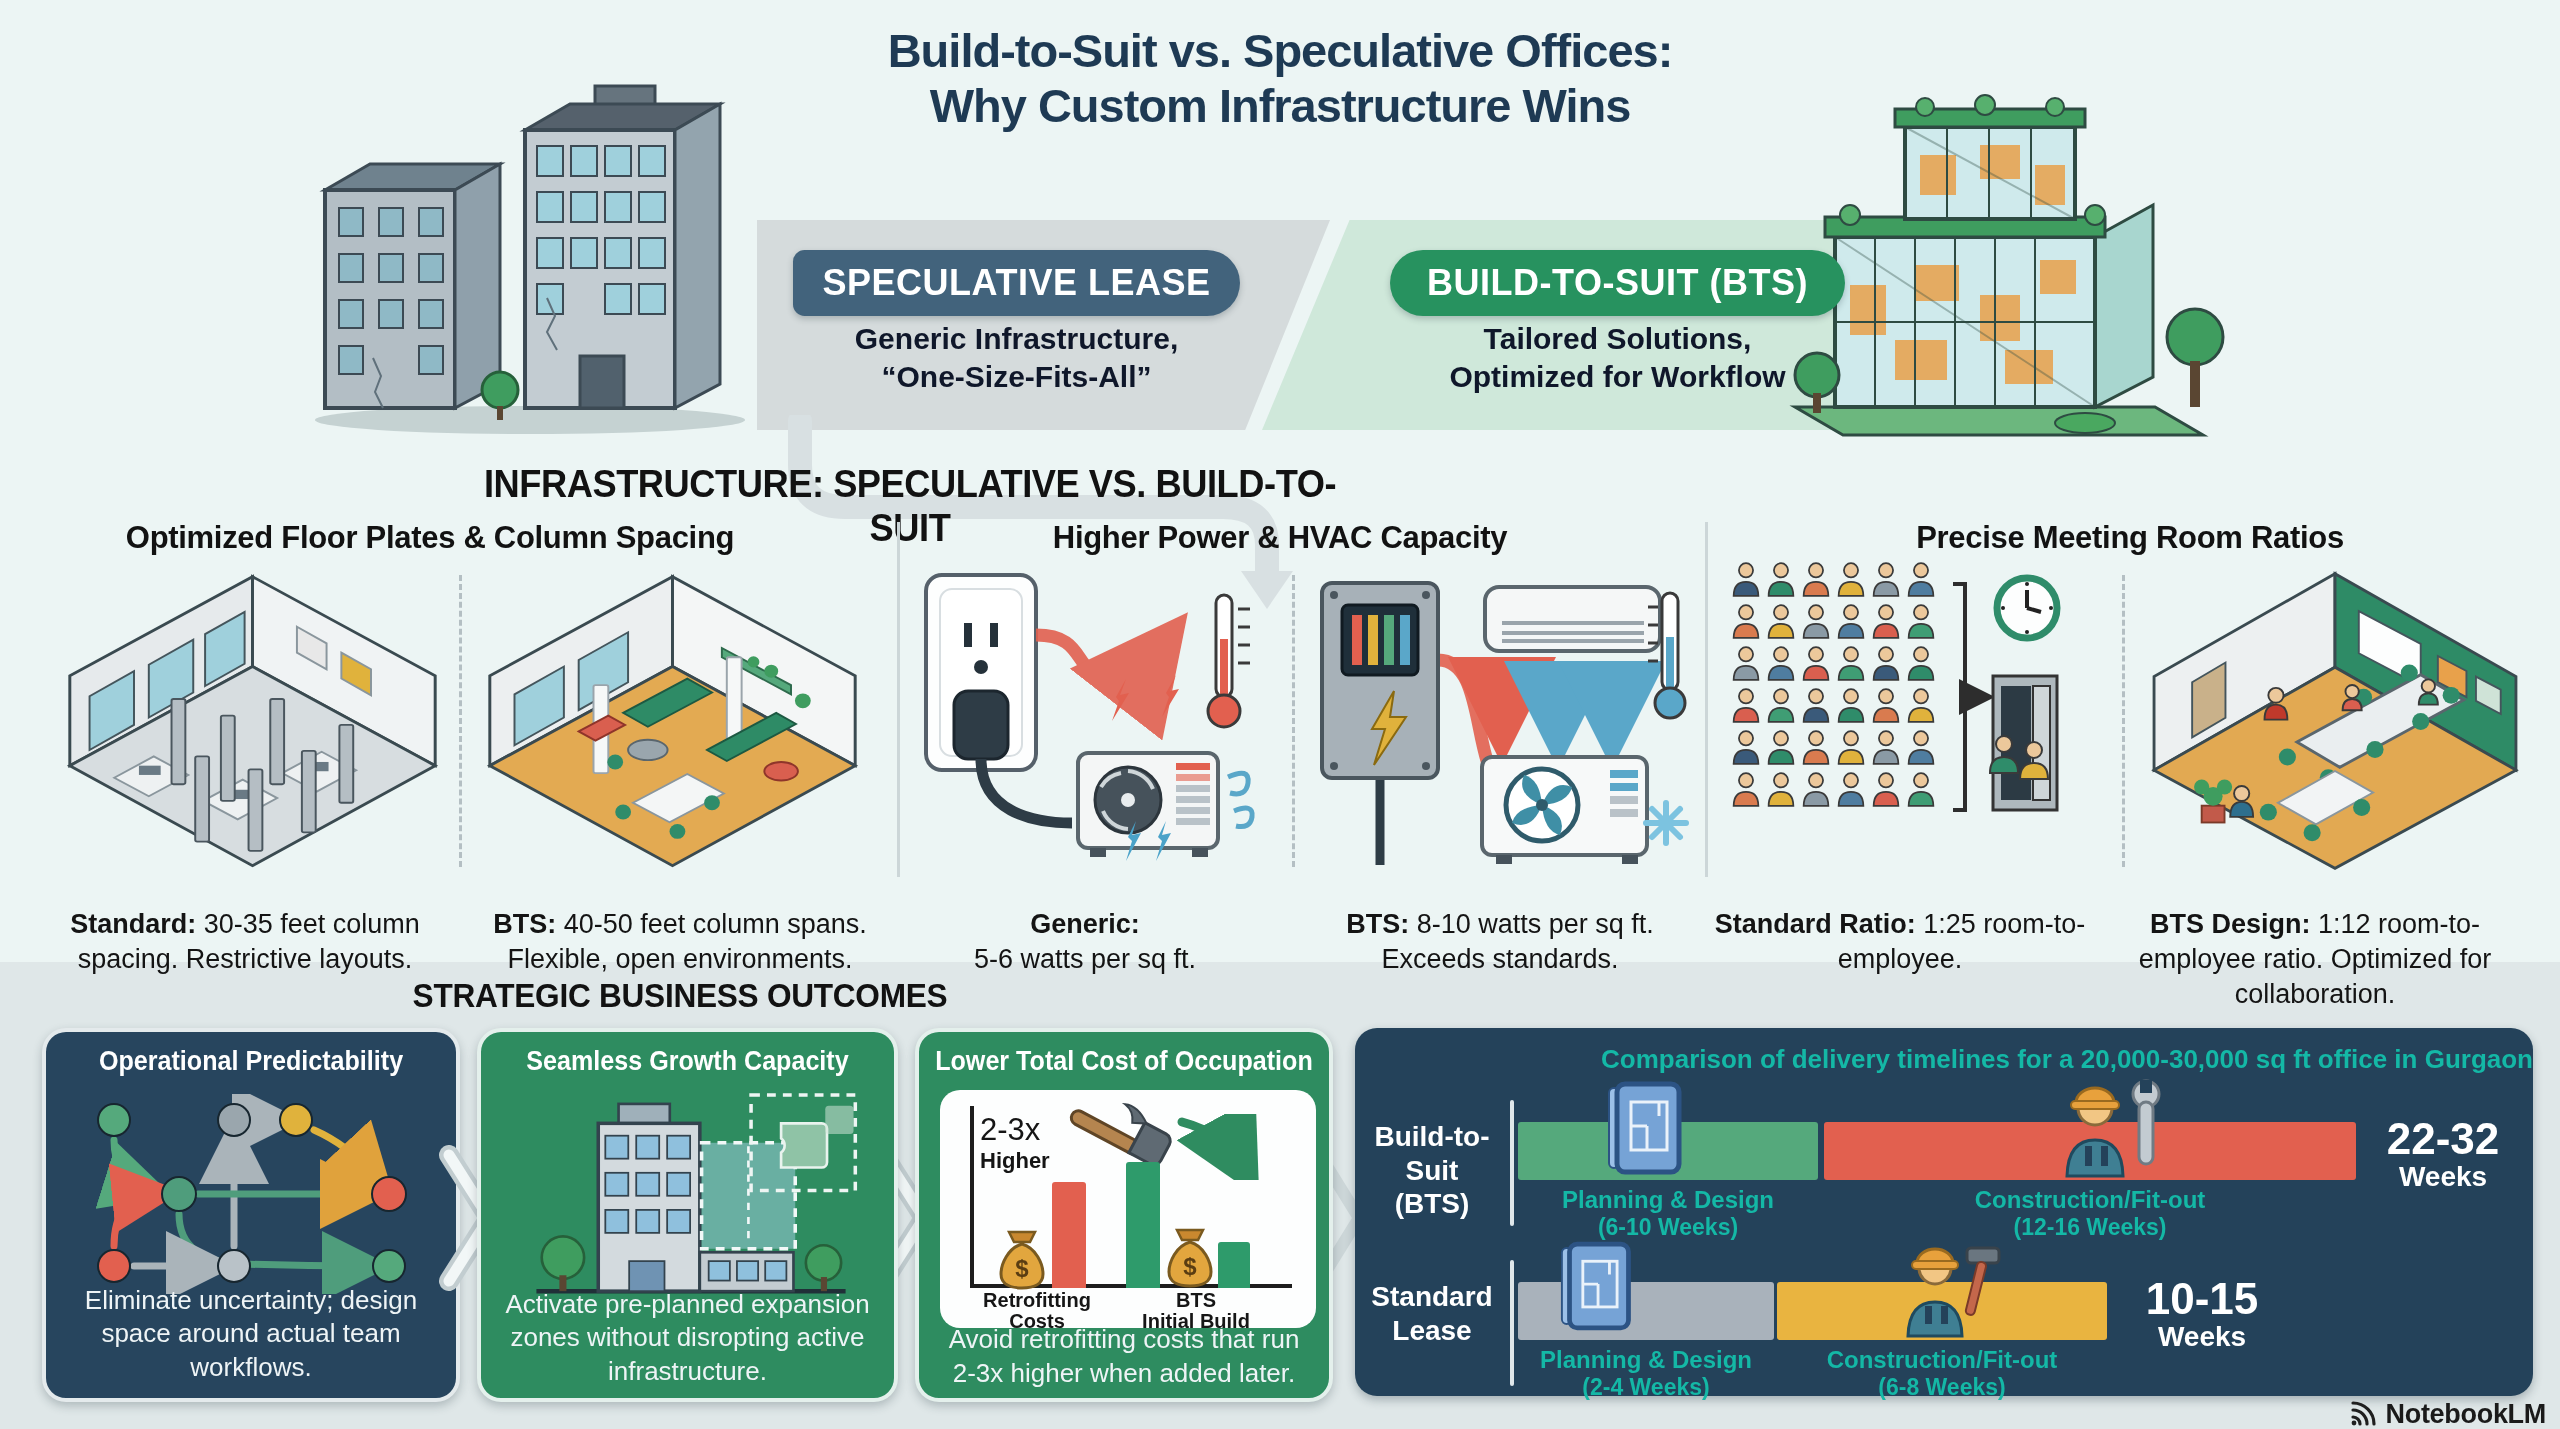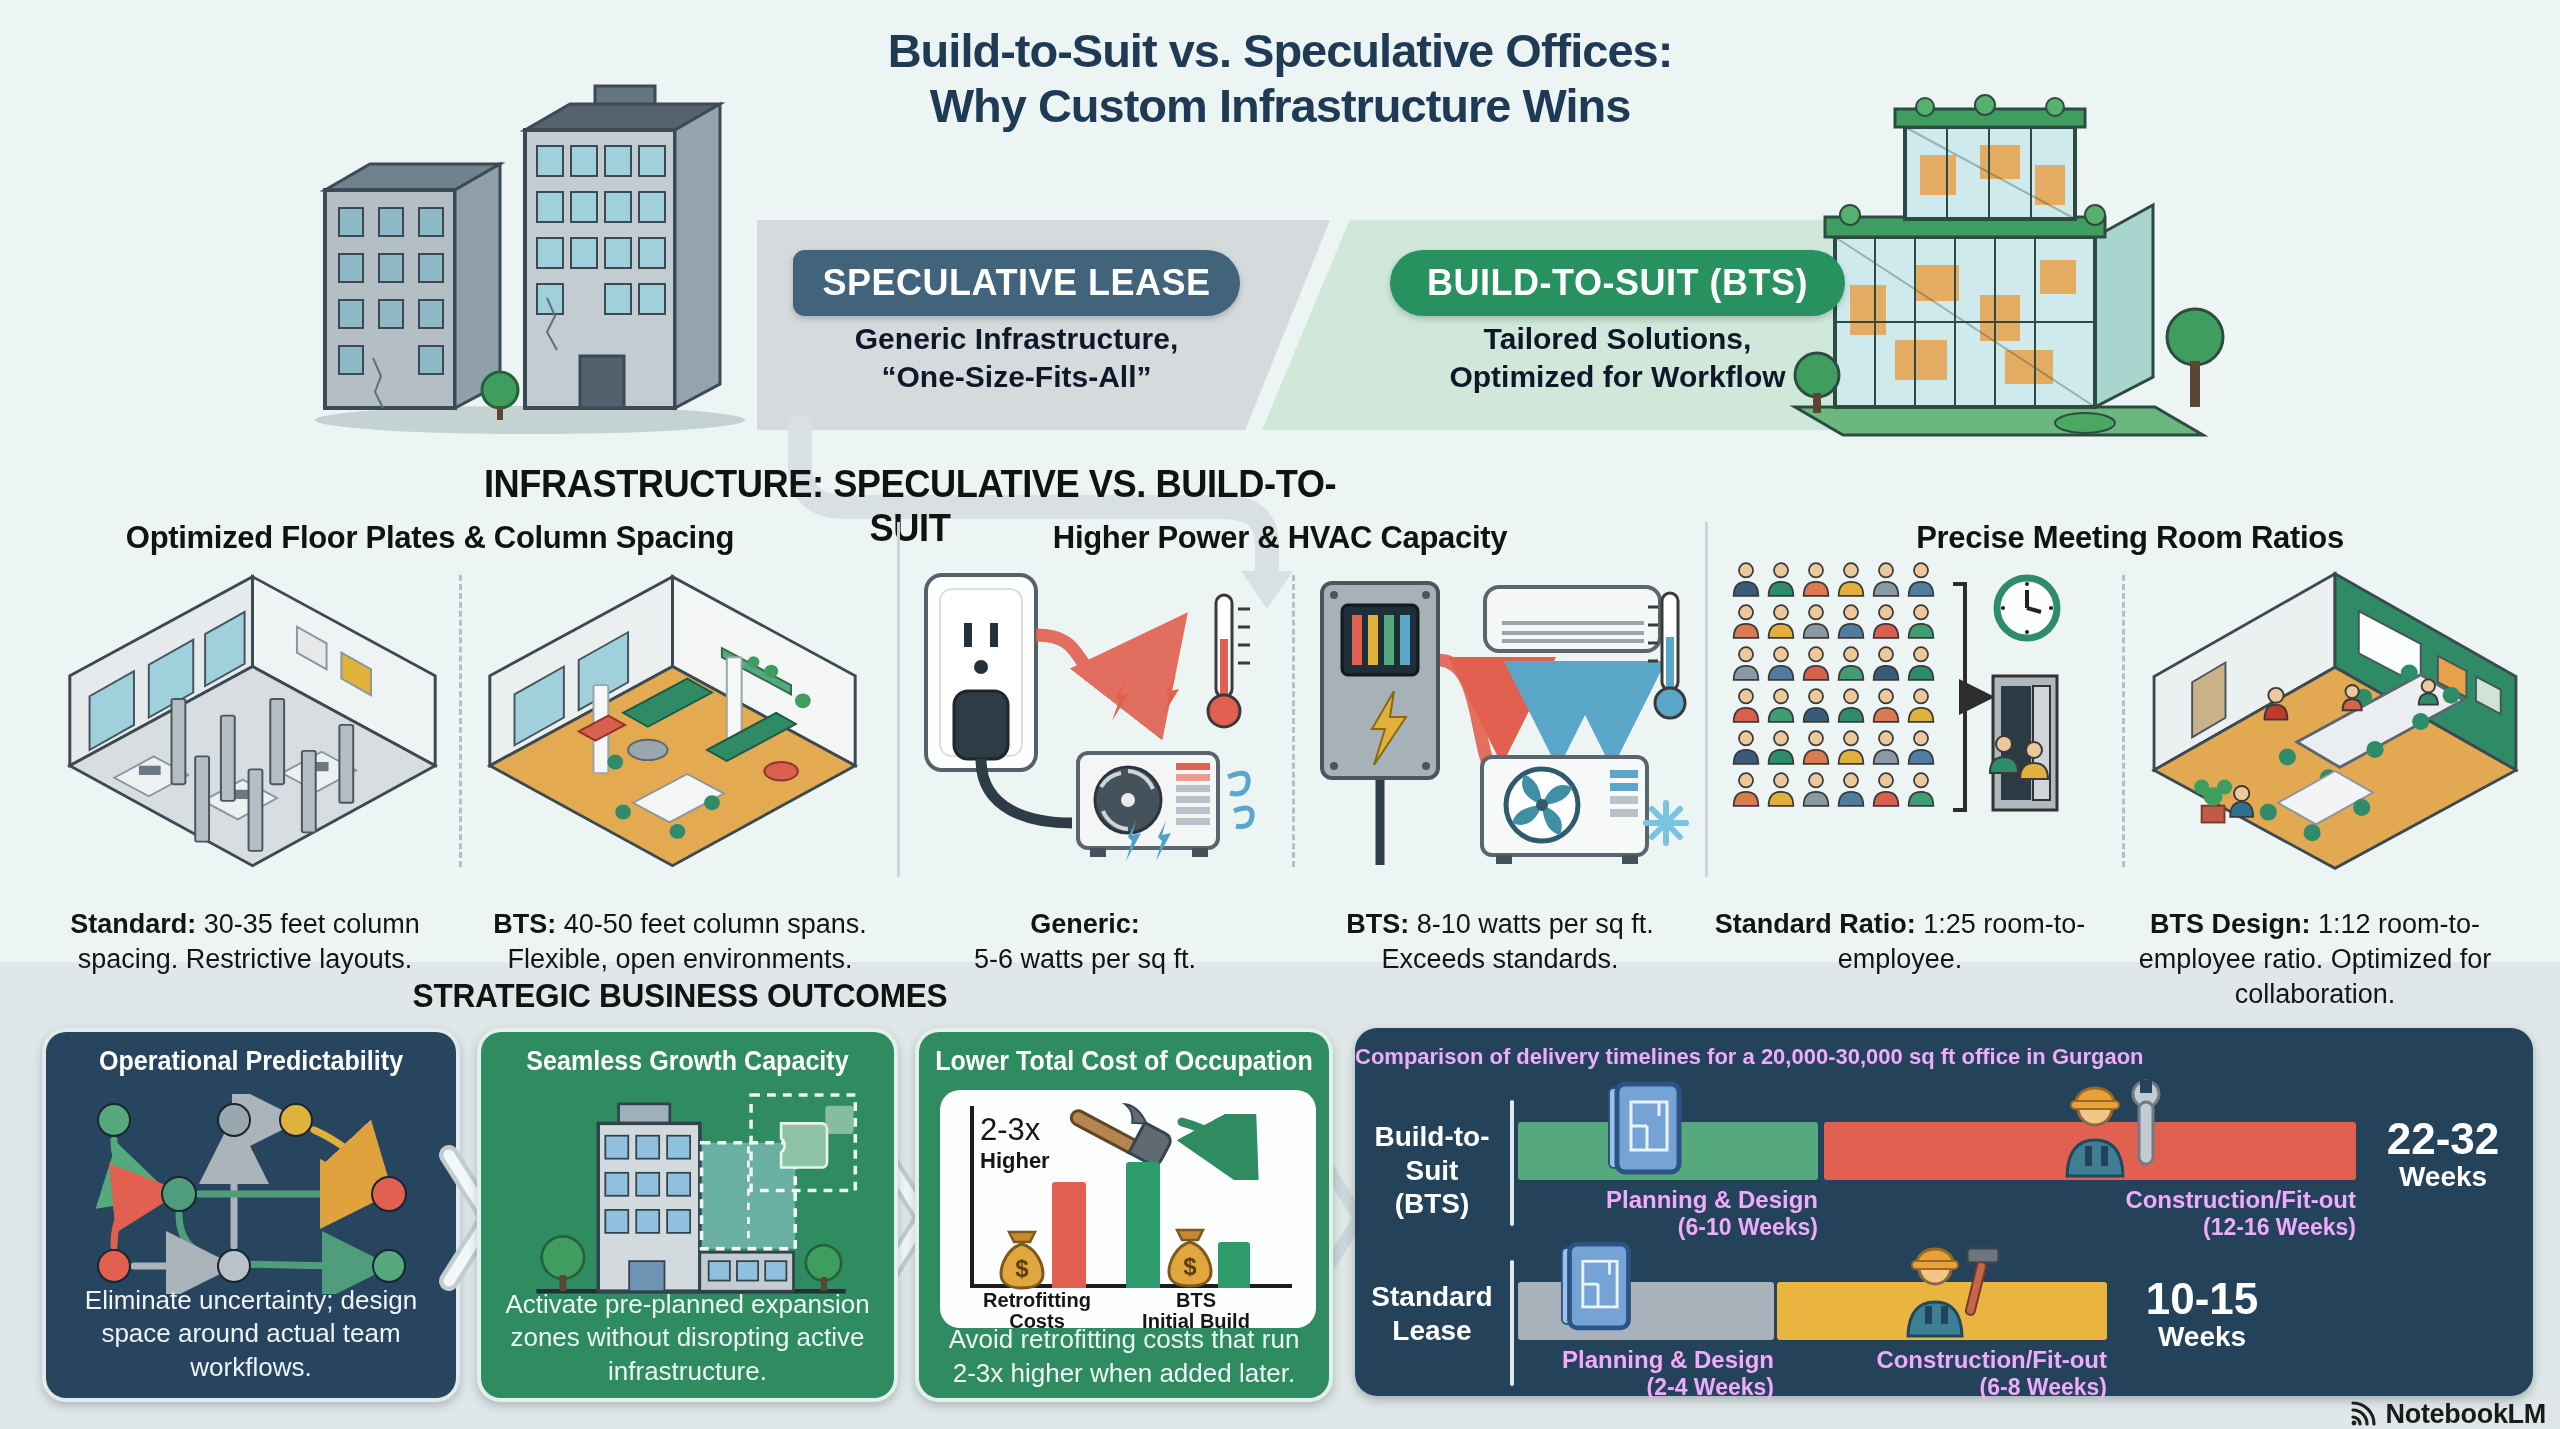--- a/index.html
+++ b/index.html
@@ -47,28 +47,28 @@
   .cost-axis{position:absolute;left:30px;top:16px;width:322px;height:182px;
     border-left:4px solid #1d1d1d;border-bottom:4px solid #1d1d1d;}
   .cost-bar{position:absolute;border-radius:3px 3px 0 0;}
   .cost-label{position:absolute;top:200px;font-size:20px;line-height:1.05;font-weight:bold;
     color:#161616;text-align:center;}
   .ann-val{position:absolute;left:40px;top:22px;font-size:31px;font-weight:normal;color:#151515;}
   .ann-word{position:absolute;left:40px;top:58px;font-size:22px;font-weight:bold;color:#151515;}
   
   .tl-panel{left:1355px;top:1028px;width:1178px;height:368px;background:var(--panel_navy,#24425a);
     border-radius:22px;box-shadow:0 4px 10px rgba(30,50,60,.3);}
-  .tl-sub{position:absolute;top:16px;left:0;width:100%;font-size:22px;font-weight:600;
-    color:#f0abfc;text-align:left;}
+  .tl-sub{position:absolute;top:16px;left:0;width:100%;font-size:26px;font-weight:600;
+    color:#14b8a6;text-align:right;}
   .tl-tick{position:absolute;left:155px;width:4px;background:#dfe7ea;border-radius:2px;}
   .tl-rowlabel{position:absolute;left:4px;width:146px;font-size:28px;font-weight:bold;
     color:#fff;text-align:center;line-height:1.2;}
   .tl-rowlabel span{display:block;}
   .tl-bar{position:absolute;height:58px;border-radius:3px;}
-  .tl-phase{position:absolute;color:#f0abfc;text-align:right;line-height:1.15;}
+  .tl-phase{position:absolute;color:#14b8a6;text-align:center;line-height:1.15;}
   .tl-phase .p1{font-size:24px;font-weight:bold;display:block;}
   .tl-phase .p2{font-size:23px;font-weight:600;display:block;}
   .tl-total{position:absolute;color:#fff;text-align:center;line-height:1.05;}
   .tl-total .v{font-size:44px;font-weight:bold;display:block;}
   .tl-total .u{font-size:28px;font-weight:bold;display:block;}
   
   .watermark{right:14px;top:1398px;display:flex;align-items:center;gap:7px;}
   .watermark .wm-label{font-size:27px;font-weight:bold;color:#1a1a1a;letter-spacing:-.3px;}
   svg{display:block;}
 </style>

